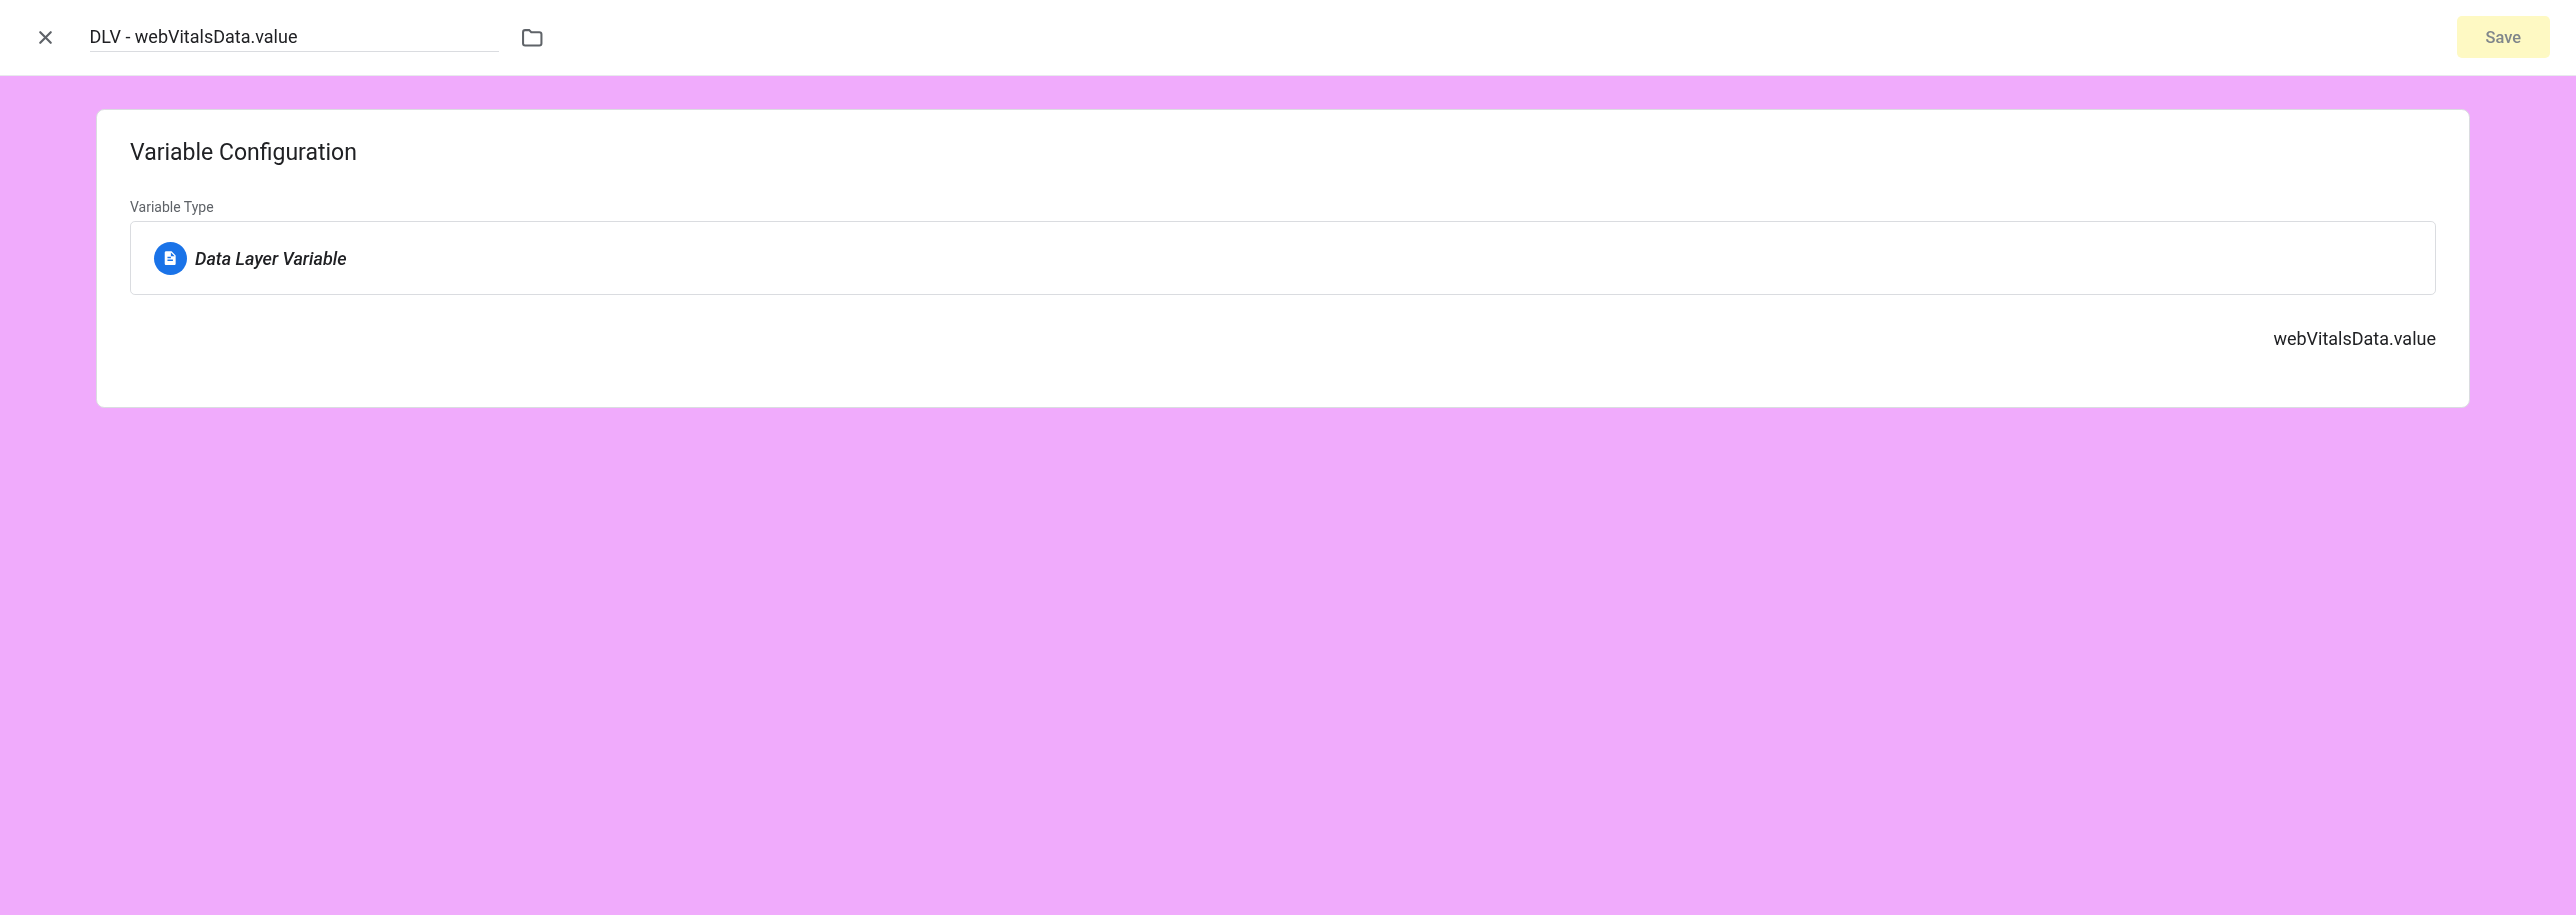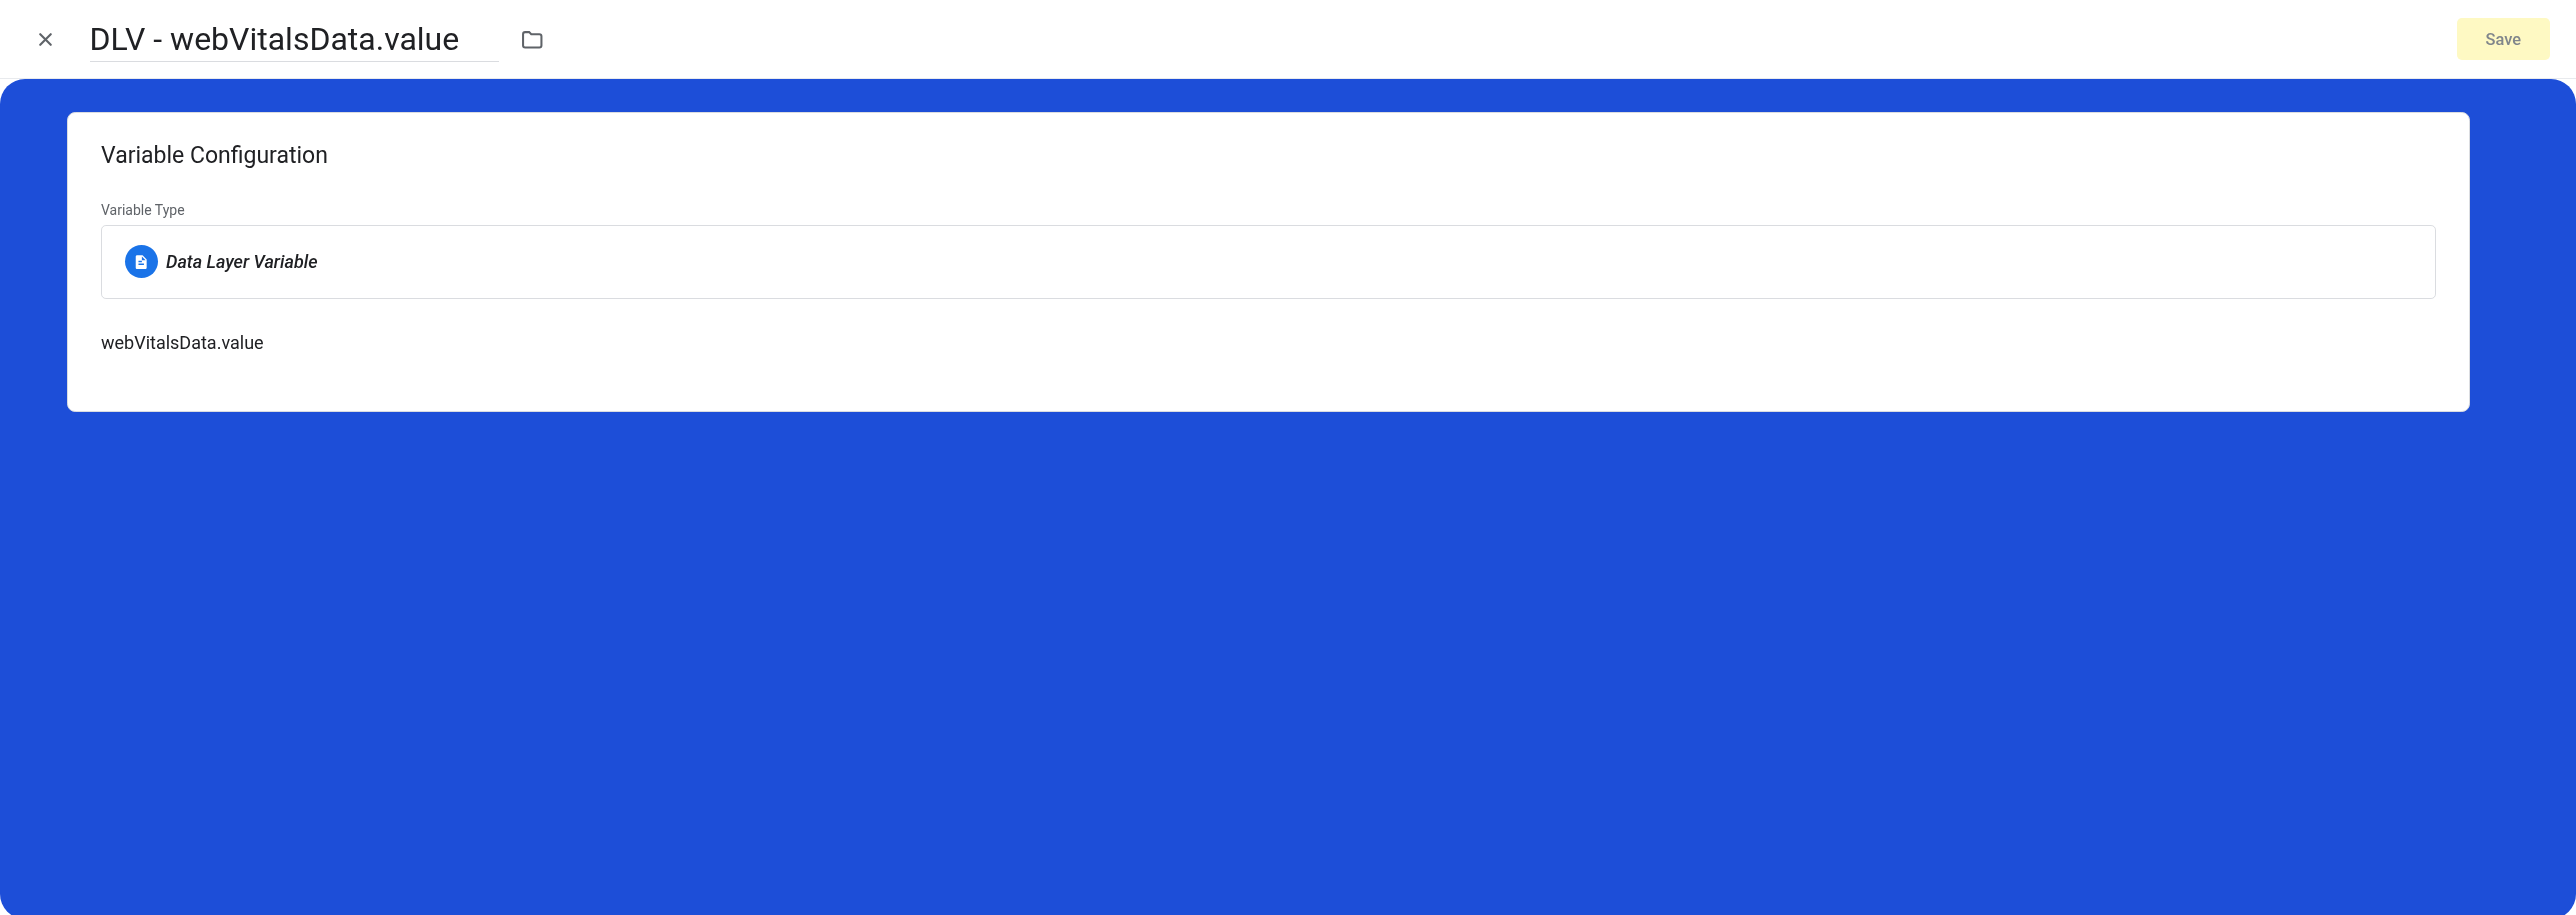--- a/index.html
+++ b/index.html
@@ -28,21 +28,21 @@
       cursor: pointer;
       color: #5f6368;
       margin-right: 24.5px;
     }
     .title-wrapper {
       display: flex;
       align-items: center;
       flex: 1;
     }
     .title-input {
-      font-size: 32px;
+      font-size: 18px;
       font-weight: 400;
       color: #202124;
       border: none;
       outline: none;
       background: transparent;
       border-bottom: 0.8px solid #dadce0;
       padding: 3.3px 0;
       min-width: 409px;
       font-family: inherit;
     }
@@ -61,24 +61,23 @@
       color: #80868b;
       border: none;
       border-radius: 4.9px;
       padding: 11.4px 29px;
       font-size: 16.4px;
       font-weight: 500;
       cursor: pointer;
       font-family: inherit;
     }
     .content-area {
-      background: #1d4ed8;
-      padding: 33px 106px 33px 67px;
+      background: #f0abfc;
+      padding: 33px 106px 33px 96px;
       min-height: calc(100vh - 75px);
-      border-radius: 25px;
     }
     .config-panel {
       background: #ffffff;
       border: 0.8px solid #dadce0;
       border-radius: 8.2px;
       padding: 29px 33px;
     }
     .panel-title {
       font-size: 23px;
       font-weight: 400;
@@ -90,20 +89,21 @@
       color: #5f6368;
       margin-bottom: 6.5px;
       display: flex;
       align-items: center;
       gap: 9.8px;
     }
     .field-value {
       font-size: 18px;
       color: #202124;
       font-weight: 400;
+      text-align: right;
     }
     .variable-type-box {
       border: 0.8px solid #dadce0;
       border-radius: 4.9px;
       padding: 19.6px 23px;
       display: flex;
       align-items: center;
       gap: 8px;
       margin-bottom: 33px;
       cursor: pointer;

